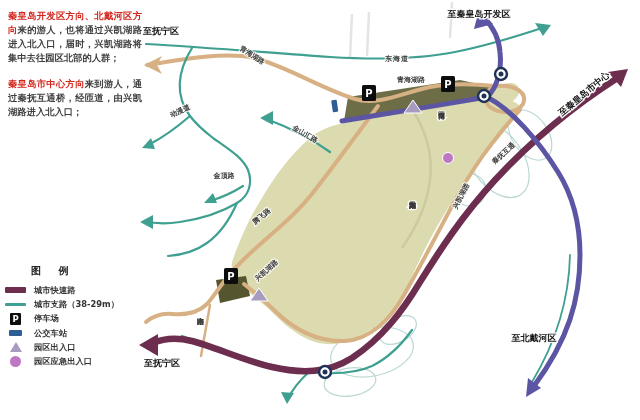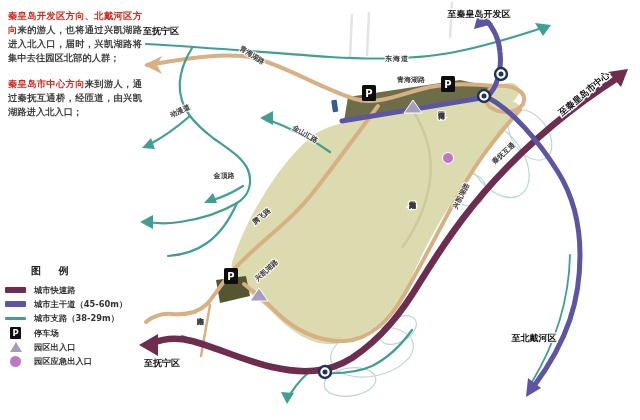--- a/index.html
+++ b/index.html
@@ -183,38 +183,38 @@
   <div class="legend">
     <div class="legend-title">图 例</div>
     <div class="lrow">
       <span class="sw">
           <span class="bar b-exp"></span>
         </span>
       <span>城市快速路</span>
     </div>
     <div class="lrow">
       <span class="sw">
-          <span class="bar b-art"></span>
-        </span>
-      <span>城市主干道（45-60m）</span>
-    </div>
-    <div class="lrow">
-      <span class="sw">
           <span class="bar b-bra"></span>
         </span>
       <span>城市支路（38-29m）</span>
     </div>
     <div class="lrow">
       <span class="sw">
           <span class="pbox">P</span>
         </span>
       <span>停车场</span>
     </div>
     <div class="lrow">
       <span class="sw">
+          <span class="busr"></span>
+        </span>
+      <span>公交车站</span>
+    </div>
+    <div class="lrow">
+      <span class="sw">
           <span class="tri"></span>
         </span>
       <span>园区出入口</span>
     </div>
     <div class="lrow">
       <span class="sw">
           <span class="circ"></span>
         </span>
       <span>园区应急出入口</span>
     </div>

